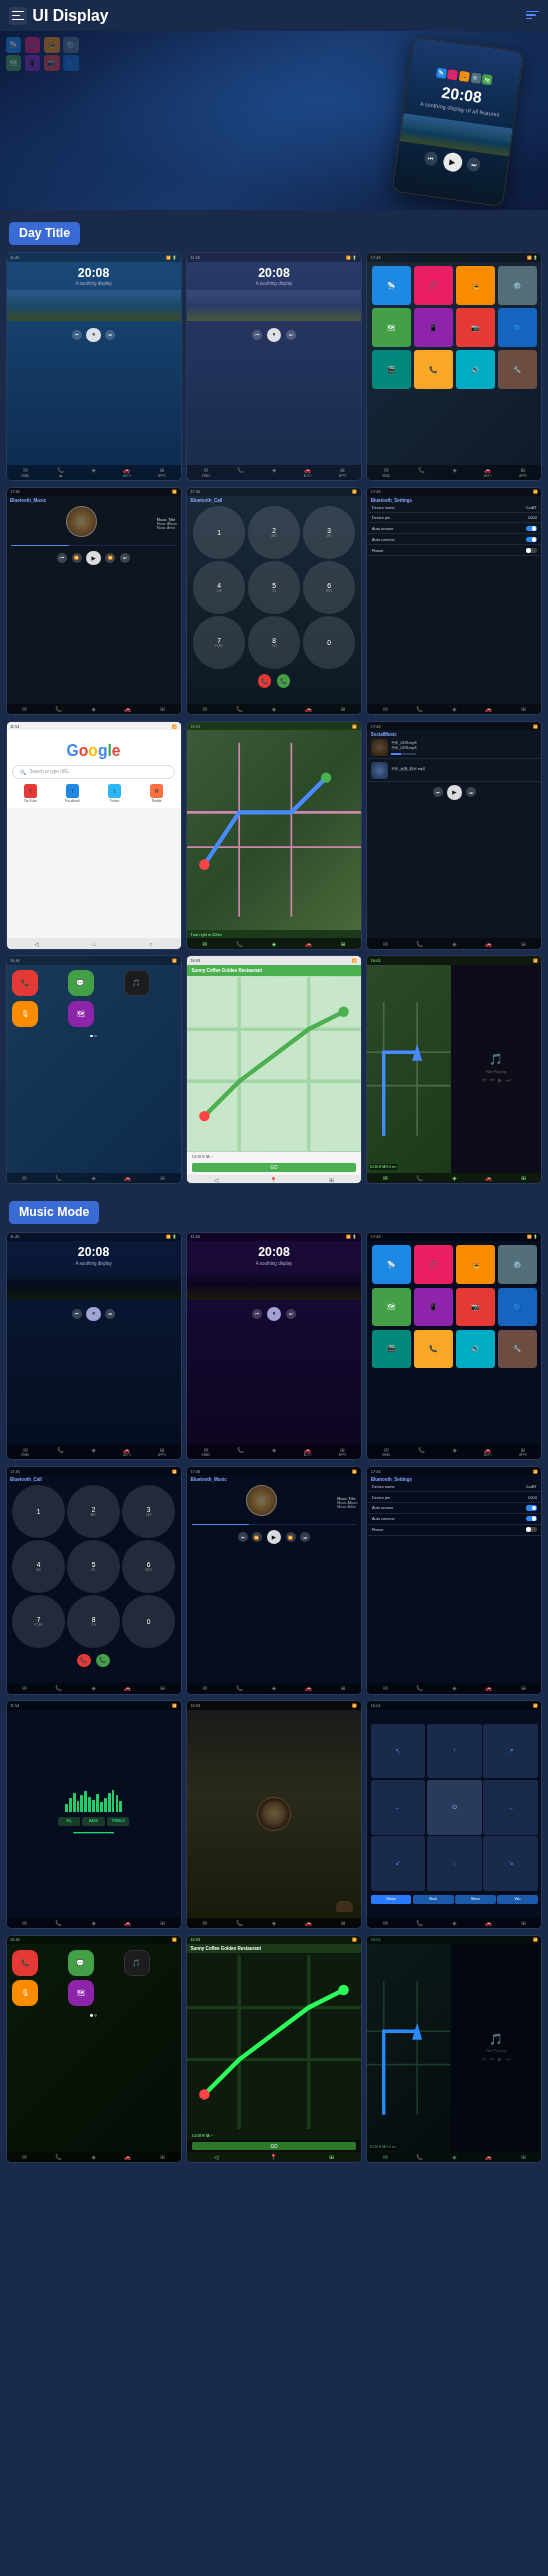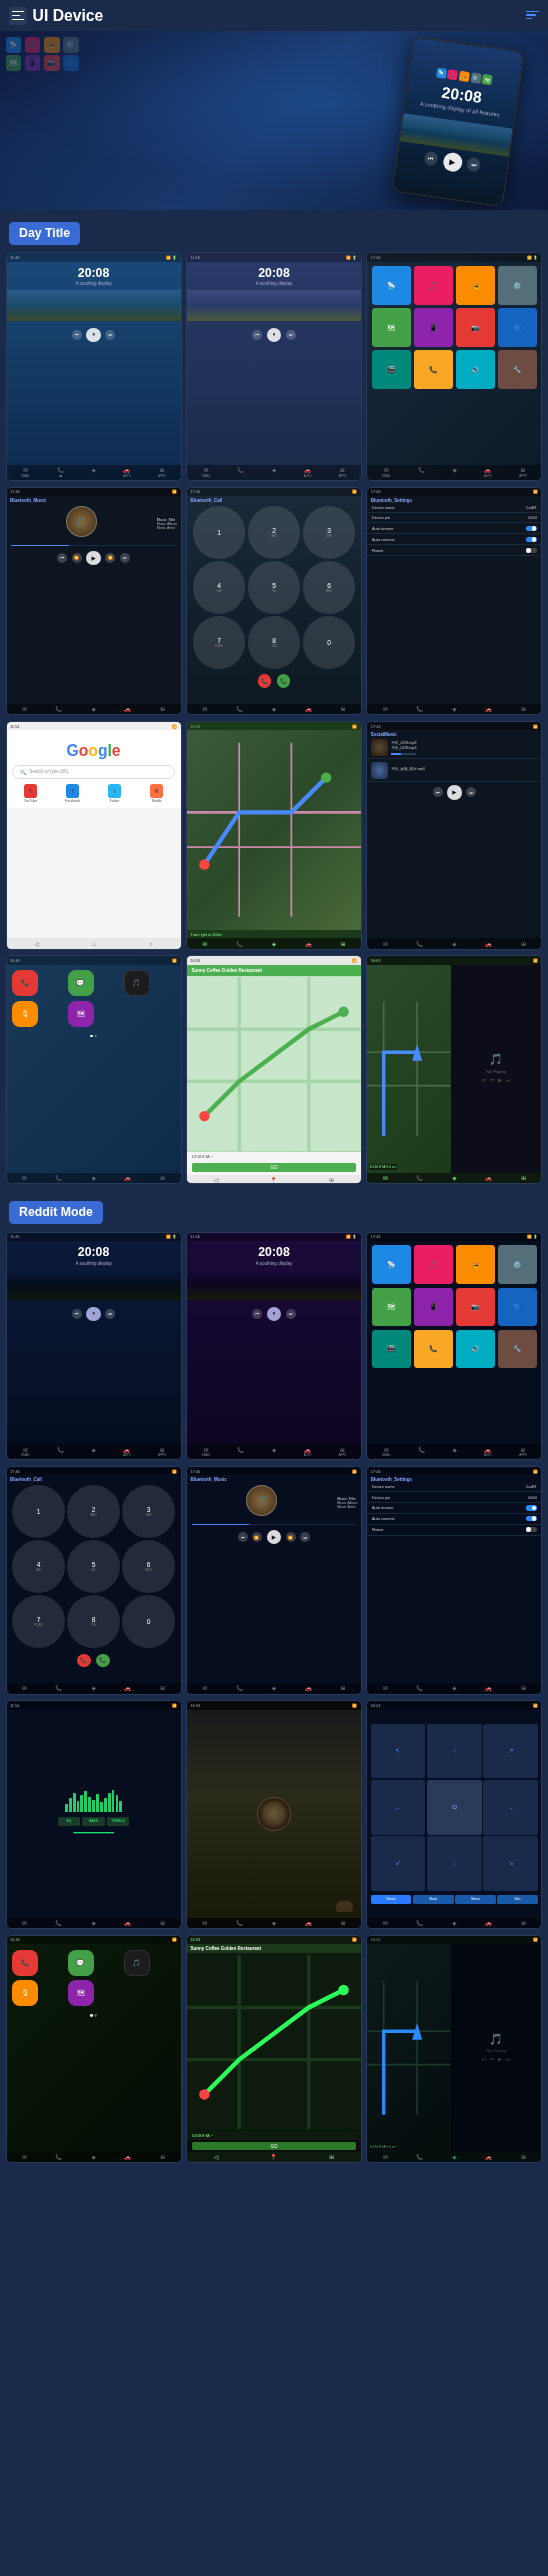--- a/index.html
+++ b/index.html
@@ -506,21 +506,21 @@
 </head>
 <body>
 
 <header class="header">
   <div class="header-left">
     <div class="menu-icon">
       <span></span>
         <span></span>
         <span></span>
     </div>
-    <h1 class="header-title">UI Device</h1>
+    <h1 class="header-title">UI Display</h1>
   </div>
   <div class="nav-icon">
     <span></span>
       <span></span>
       <span></span>
   </div>
 </header>
 
 <div class="hero-section">
   <div class="hero-bg"></div>
@@ -1116,21 +1116,21 @@
           </div>
         <div class="bottom-icon" style="color:#8f8;">
             <span>⊞</span>
           </div>
       </div>
     </div>
   </div>
 </div>
 
 <div>
-  <span class="section-label">Reddit Mode</span>
+  <span class="section-label">Music Mode</span>
 </div>
 
 <div class="screenshot-grid">
 
   <div class="screen-card">
     <div class="sim-screen night-music">
       <div class="screen-topbar">
         <span>11:46</span>
           <span>📶 🔋</span>
       </div>

